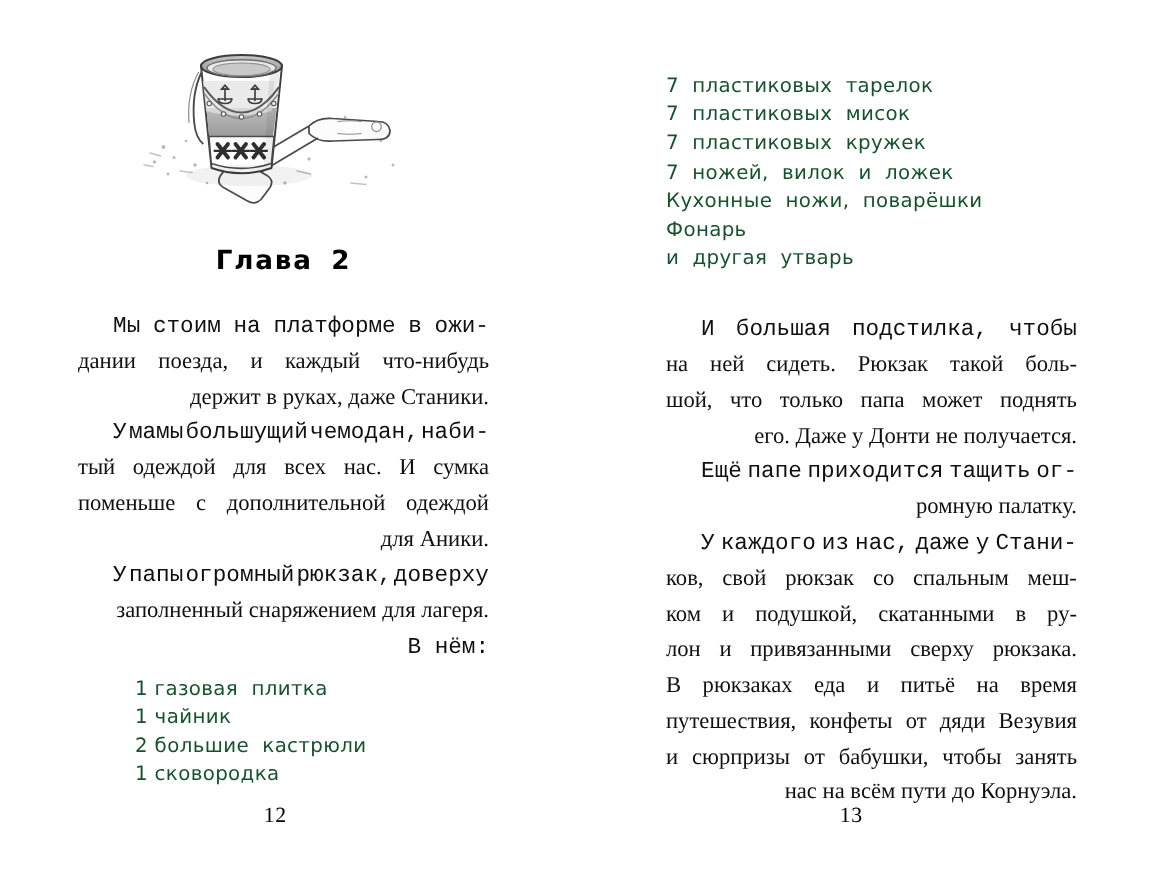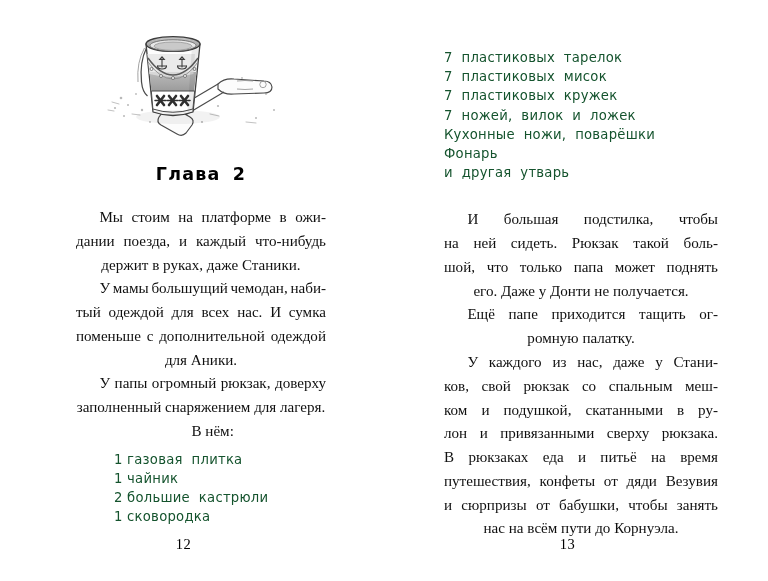--- a/index.html
+++ b/index.html
@@ -24,21 +24,21 @@
     display: flex;
   }
 
   .page {
     position: relative;
     width: 384px;
     height: 581px;
     box-sizing: border-box;
   }
 
-  .page-left  { padding: 0 58px 0 76px; }
+  .page-left  { padding: 0 58px 0 52px; }
   .page-right { padding: 0 50px 0 60px; }
 
   
   .illustration {
     width: 100%;
     height: 150px;
     padding-top: 22px;
     box-sizing: border-box;
     display: flex;
     justify-content: center;
@@ -64,22 +64,22 @@
   }
 
   
   .line {
     display: flex;
     justify-content: space-between;
     font-size: 15.1px;
     line-height: 1.575;
     white-space: pre;
   }
-  .line.indent { padding-left: 1.55em; }
-  .line.last   { justify-content: center; }
+  .line.indent { padding-left: 1.55em; font-family: Liberation Mono, monospace; }
+  .line.last   { justify-content: flex-end; }
   .line > span { white-space: pre; }
 
   .para { margin-bottom: 0; }
   .para + .para { margin-top: 0; }
 
   
   .list {
     font-family: "DejaVu Sans", sans-serif;
     font-size: 13.2px;
     line-height: 1.455;

